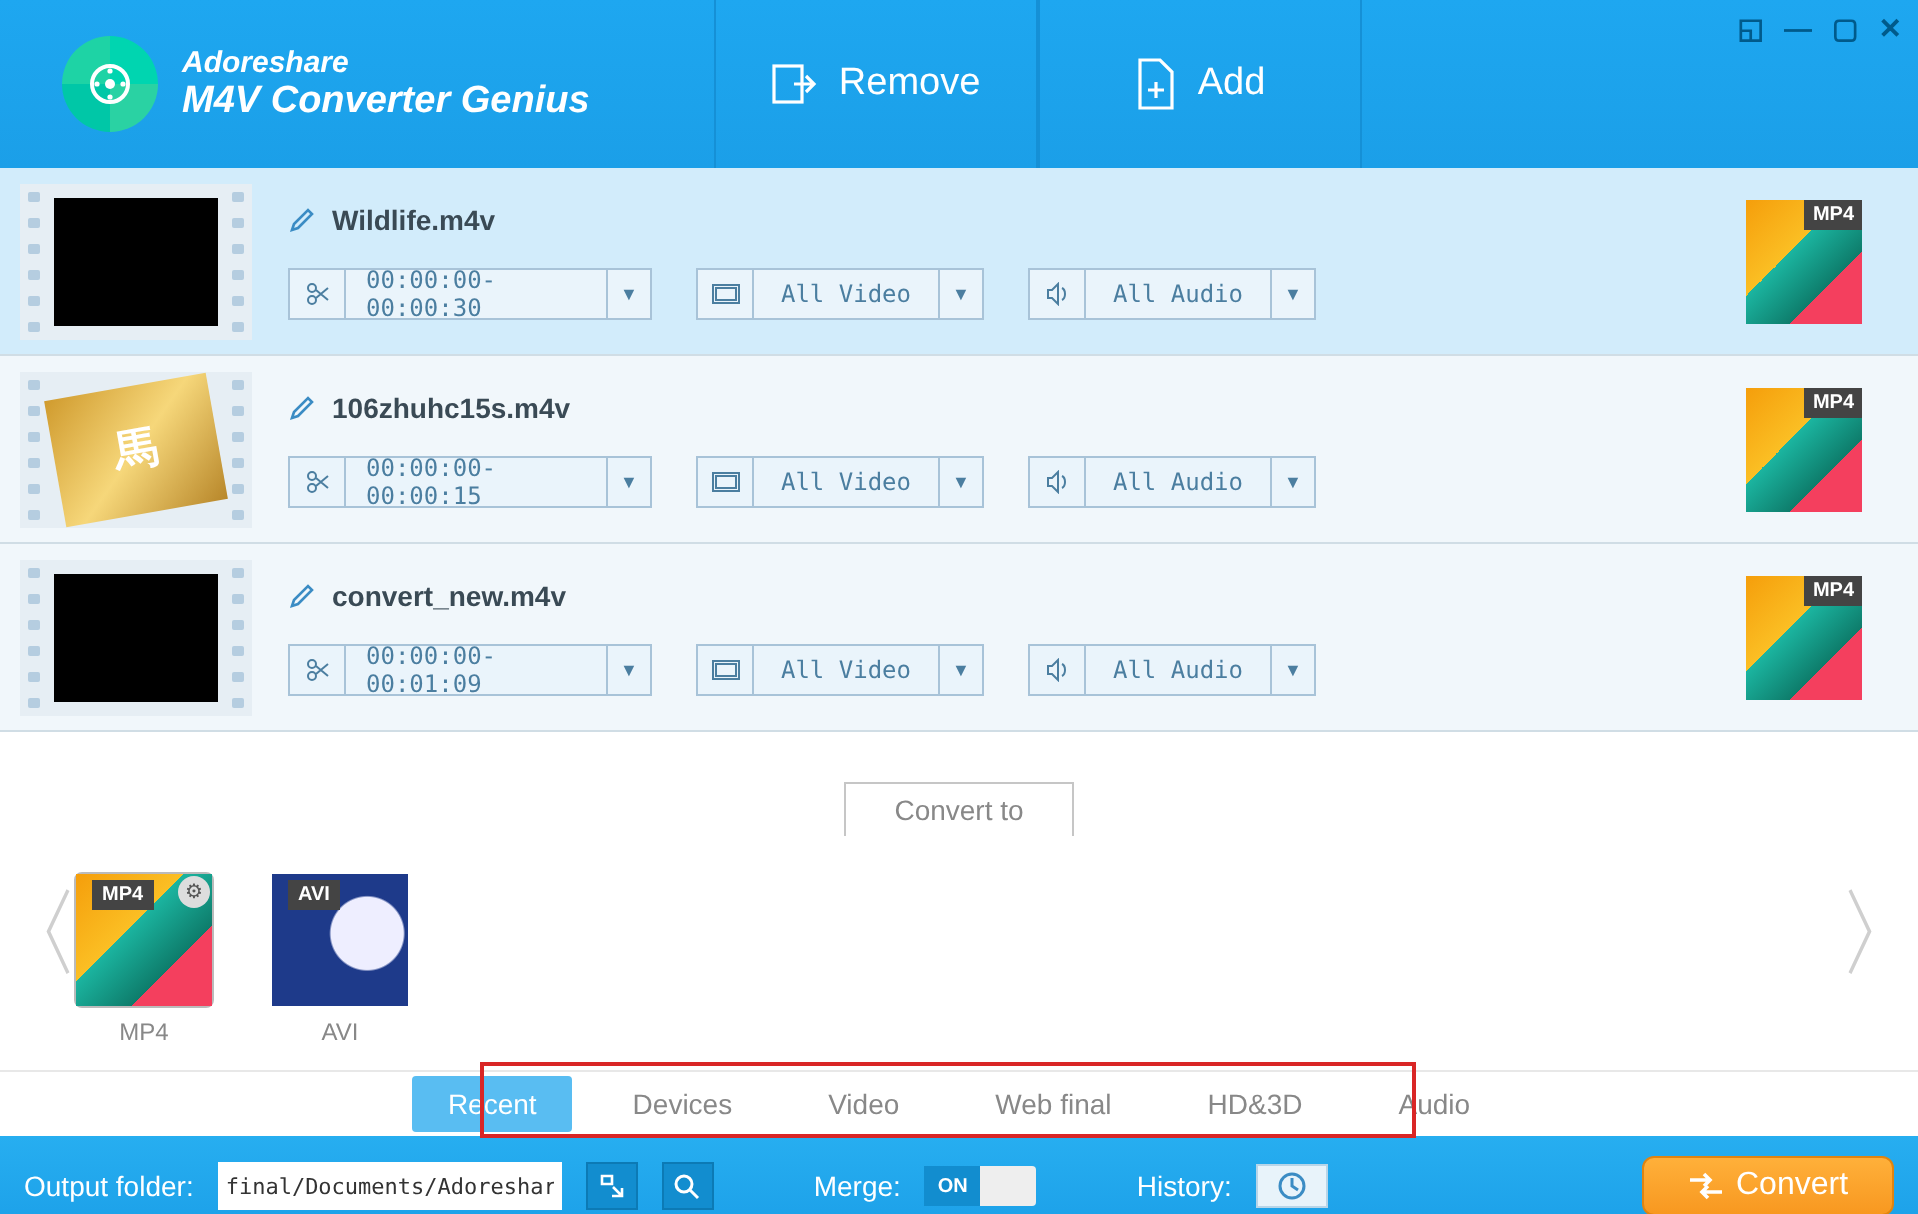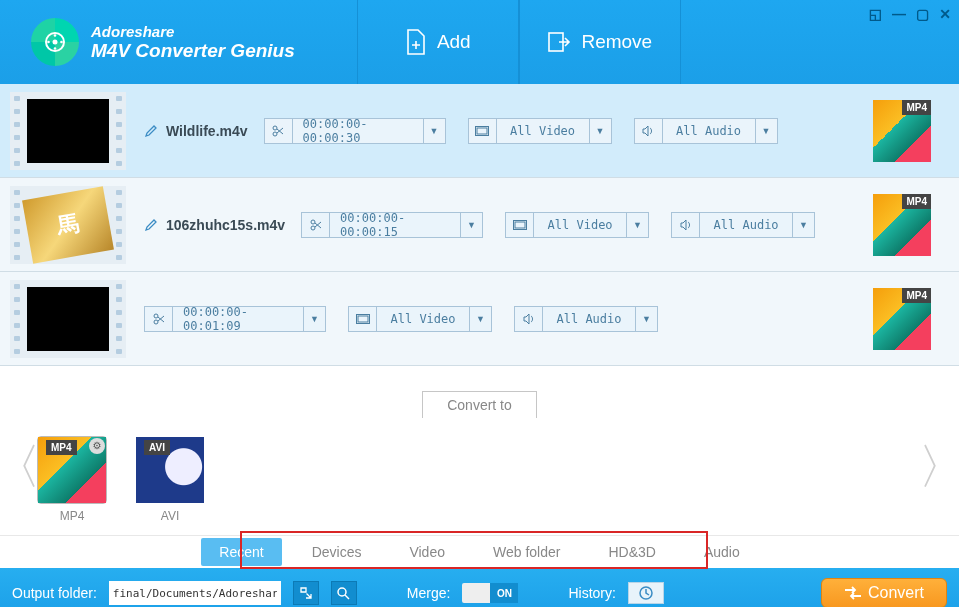--- a/index.html
+++ b/index.html
@@ -19,21 +19,21 @@
   .list{height:303px;overflow:hidden;}
   .file-row{height:94px;border-bottom:1px solid #d0dde5;display:flex;align-items:center;padding:8px 10px;}
   .row-selected{background:#d2ecfb;}
   .row-normal{background:#f1f7fb;}
   .thumb{width:116px;height:78px;background:#e6eef4;display:flex;align-items:center;justify-content:center;position:relative;}
   .thumb-inner{width:82px;height:64px;background:#000;}
   .thumb-inner.gold{background:linear-gradient(135deg,#d09b2e,#f6d77a,#b8872a);display:flex;align-items:center;justify-content:center;color:#fff;font-size:22px;font-weight:bold;transform:rotate(-10deg);}
   .strip-l,.strip-r{position:absolute;top:0;bottom:0;width:10px;display:flex;flex-direction:column;justify-content:space-around;align-items:center;}
   .strip-l{left:2px;} .strip-r{right:2px;}
   .sprocket{width:6px;height:5px;background:#b5cde0;border-radius:1px;}
-  .row-main{flex:1;padding-left:18px;display:flex;flex-direction:row;gap:16px;}
+  .row-main{flex:1;padding-left:18px;display:flex;flex-direction:column;gap:16px;}
   .filename{display:flex;align-items:center;gap:8px;color:#3a4a55;font-size:14px;font-weight:bold;}
   .controls-row{display:flex;gap:22px;}
   .ctrl{display:flex;height:26px;border:1px solid #a8c3d8;background:#eaf4fb;}
   .ctrl-ic{width:28px;display:flex;align-items:center;justify-content:center;border-right:1px solid #a8c3d8;color:#4b7ea0;}
   .ctrl-txt{padding:0 10px;display:flex;align-items:center;font-family:monospace;font-size:12px;color:#4b7ea0;}
   .ctrl-dd{width:22px;border-left:1px solid #a8c3d8;display:flex;align-items:center;justify-content:center;color:#4b7ea0;font-size:9px;cursor:pointer;}
   .ctrl.trim .ctrl-txt{width:130px;}
   .ctrl.vid .ctrl-txt,.ctrl.aud .ctrl-txt{width:92px;justify-content:center;}
   .fmt-badge{width:58px;height:62px;margin-right:18px;position:relative;}
   .fmt-badge .lab{position:absolute;top:0;right:0;background:#444;color:#fff;font-size:10px;padding:2px 4px;font-weight:bold;z-index:2;}
@@ -53,21 +53,21 @@
   .gear{position:absolute;top:1px;right:1px;width:16px;height:16px;border-radius:50%;background:#ddd;display:flex;align-items:center;justify-content:center;font-size:10px;color:#555;z-index:3;}
   .art.mp4{background:linear-gradient(135deg,#f59e0b,#fbbf24 40%,#1bb5a0 40%,#0e7c6b 70%,#f43f5e 70%);}
   .art.avi{background:radial-gradient(circle at 70% 45%,#eef 0 18px,#1e3a8a 19px 100%);}
   .tabs-bar{height:33px;display:flex;justify-content:center;align-items:center;position:relative;border-top:1px solid #e8e8e8;}
   .redbox{position:absolute;border:2px solid #d92626;top:-5px;bottom:-1px;left:240px;right:251px;pointer-events:none;}
   .tab{padding:6px 18px;font-size:14px;color:#888;cursor:pointer;}
   .tab.active{background:#59bdf2;color:#fff;border-radius:2px;}
   .footer{height:50px;background:linear-gradient(#27aef0,#1b9fe8);display:flex;align-items:center;padding:1px 12px;color:#fff;font-size:14px;gap:12px;}
   .out-input{width:172px;height:24px;background:#fff;color:#333;font-size:11px;font-family:monospace;border:none;padding:0 4px;}
   .sq-btn{width:26px;height:24px;background:#128dcf;display:flex;align-items:center;justify-content:center;cursor:pointer;border:1px solid #0c7ab5;}
-  .merge-toggle{width:56px;height:20px;background:#eee;border-radius:2px;display:flex;align-items:center;cursor:pointer;justify-content:flex-end;}
+  .merge-toggle{width:56px;height:20px;background:#eee;border-radius:2px;display:flex;align-items:center;cursor:pointer;}
   .merge-on{width:28px;height:20px;background:#128dcf;color:#fff;font-size:10px;font-weight:bold;display:flex;align-items:center;justify-content:center;}
   .history-btn{width:36px;height:22px;background:#e8f3fa;border:1px solid #b8d5e8;display:flex;align-items:center;justify-content:center;cursor:pointer;}
   .convert-btn{margin-left:auto;width:126px;height:30px;background:linear-gradient(#ffb03a,#f89820);border-radius:6px;color:#fff;font-size:16px;display:flex;align-items:center;justify-content:center;gap:6px;cursor:pointer;border:1px solid #e08410;text-align:right;}
   .spacer{width:26px;}
   svg{display:block;}
 </style>
 </head>
 <body>
 
 <div class="header">
@@ -82,32 +82,32 @@
           <circle cx="18.5" cy="12" r="1.3" fill="#fff"></circle>
         </svg>
     </div>
     <div class="brand-text">
       <div class="brand-line1">Adoreshare</div>
       <div class="brand-line2">M4V Converter Genius</div>
     </div>
   </div>
   <div class="top-buttons">
     <div class="top-btn">
+      <svg width="24" height="24" viewBox="0 0 24 24">
+          <rect x="2" y="3" width="14" height="18" fill="none" stroke="#fff" stroke-width="1.6"></rect>
+          <path d="M12 12h10M18 8l4 4-4 4" fill="none" stroke="#fff" stroke-width="1.6"></path>
+        </svg>
+      <span>Remove</span>
+    </div>
+    <div class="top-btn">
       <svg width="22" height="26" viewBox="0 0 22 26">
           <path d="M3 1h10l6 6v18H3z" fill="none" stroke="#fff" stroke-width="1.6"></path>
           <path d="M11 12v8M7 16h8" stroke="#fff" stroke-width="1.6"></path>
         </svg>
       <span>Add</span>
-    </div>
-    <div class="top-btn">
-      <svg width="24" height="24" viewBox="0 0 24 24">
-          <rect x="2" y="3" width="14" height="18" fill="none" stroke="#fff" stroke-width="1.6"></rect>
-          <path d="M12 12h10M18 8l4 4-4 4" fill="none" stroke="#fff" stroke-width="1.6"></path>
-        </svg>
-      <span>Remove</span>
     </div>
   </div>
   <div class="win-controls">
     <span>◱</span>
     <span>—</span>
     <span>▢</span>
     <span>✕</span>
   </div>
 </div>
 
@@ -260,20 +260,26 @@
         <div class="strip-r">
           <div class="sprocket"></div>
           <div class="sprocket"></div>
           <div class="sprocket"></div>
           <div class="sprocket"></div>
           <div class="sprocket"></div>
           <div class="sprocket"></div>
         </div>
       </div>
       <div class="row-main">
+        <div class="filename">
+          <svg width="14" height="14" viewBox="0 0 14 14">
+            <path d="M2 12l1-3 7-7 2 2-7 7z" fill="none" stroke="#3b8cc4" stroke-width="1.3"></path>
+          </svg>
+          <span>convert_new.m4v</span>
+        </div>
         <div class="controls-row">
           <div class="ctrl trim">
             <div class="ctrl-ic">
               <svg width="12" height="12" viewBox="0 0 12 12">
                 <circle cx="3" cy="3" r="2" fill="none" stroke="currentColor"></circle>
                 <circle cx="3" cy="9" r="2" fill="none" stroke="currentColor"></circle>
                 <path d="M5 4l6 5M5 8l6-5" stroke="currentColor"></path>
               </svg>
             </div>
             <div class="ctrl-txt">00:00:00-00:01:09</div>
@@ -336,21 +342,21 @@
     </div>
   <div class="arrow right">〉</div>
 </div>
 
 <div class="tabs-bar">
   <div class="redbox"></div>
   <div id="tabs-inner" style="display:flex;gap:12px;">
       <div class="tab active">Recent</div>
       <div class="tab">Devices</div>
       <div class="tab">Video</div>
-      <div class="tab">Web folder</div>
+      <div class="tab">Web final</div>
       <div class="tab">HD&amp;3D</div>
       <div class="tab">Audio</div>
     </div>
 </div>
 
 <div class="footer">
   <span>Output folder:</span>
   <input class="out-input" value="final/Documents/Adoreshare" style="">
   <div class="sq-btn">
     <svg width="12" height="12" viewBox="0 0 12 12">

